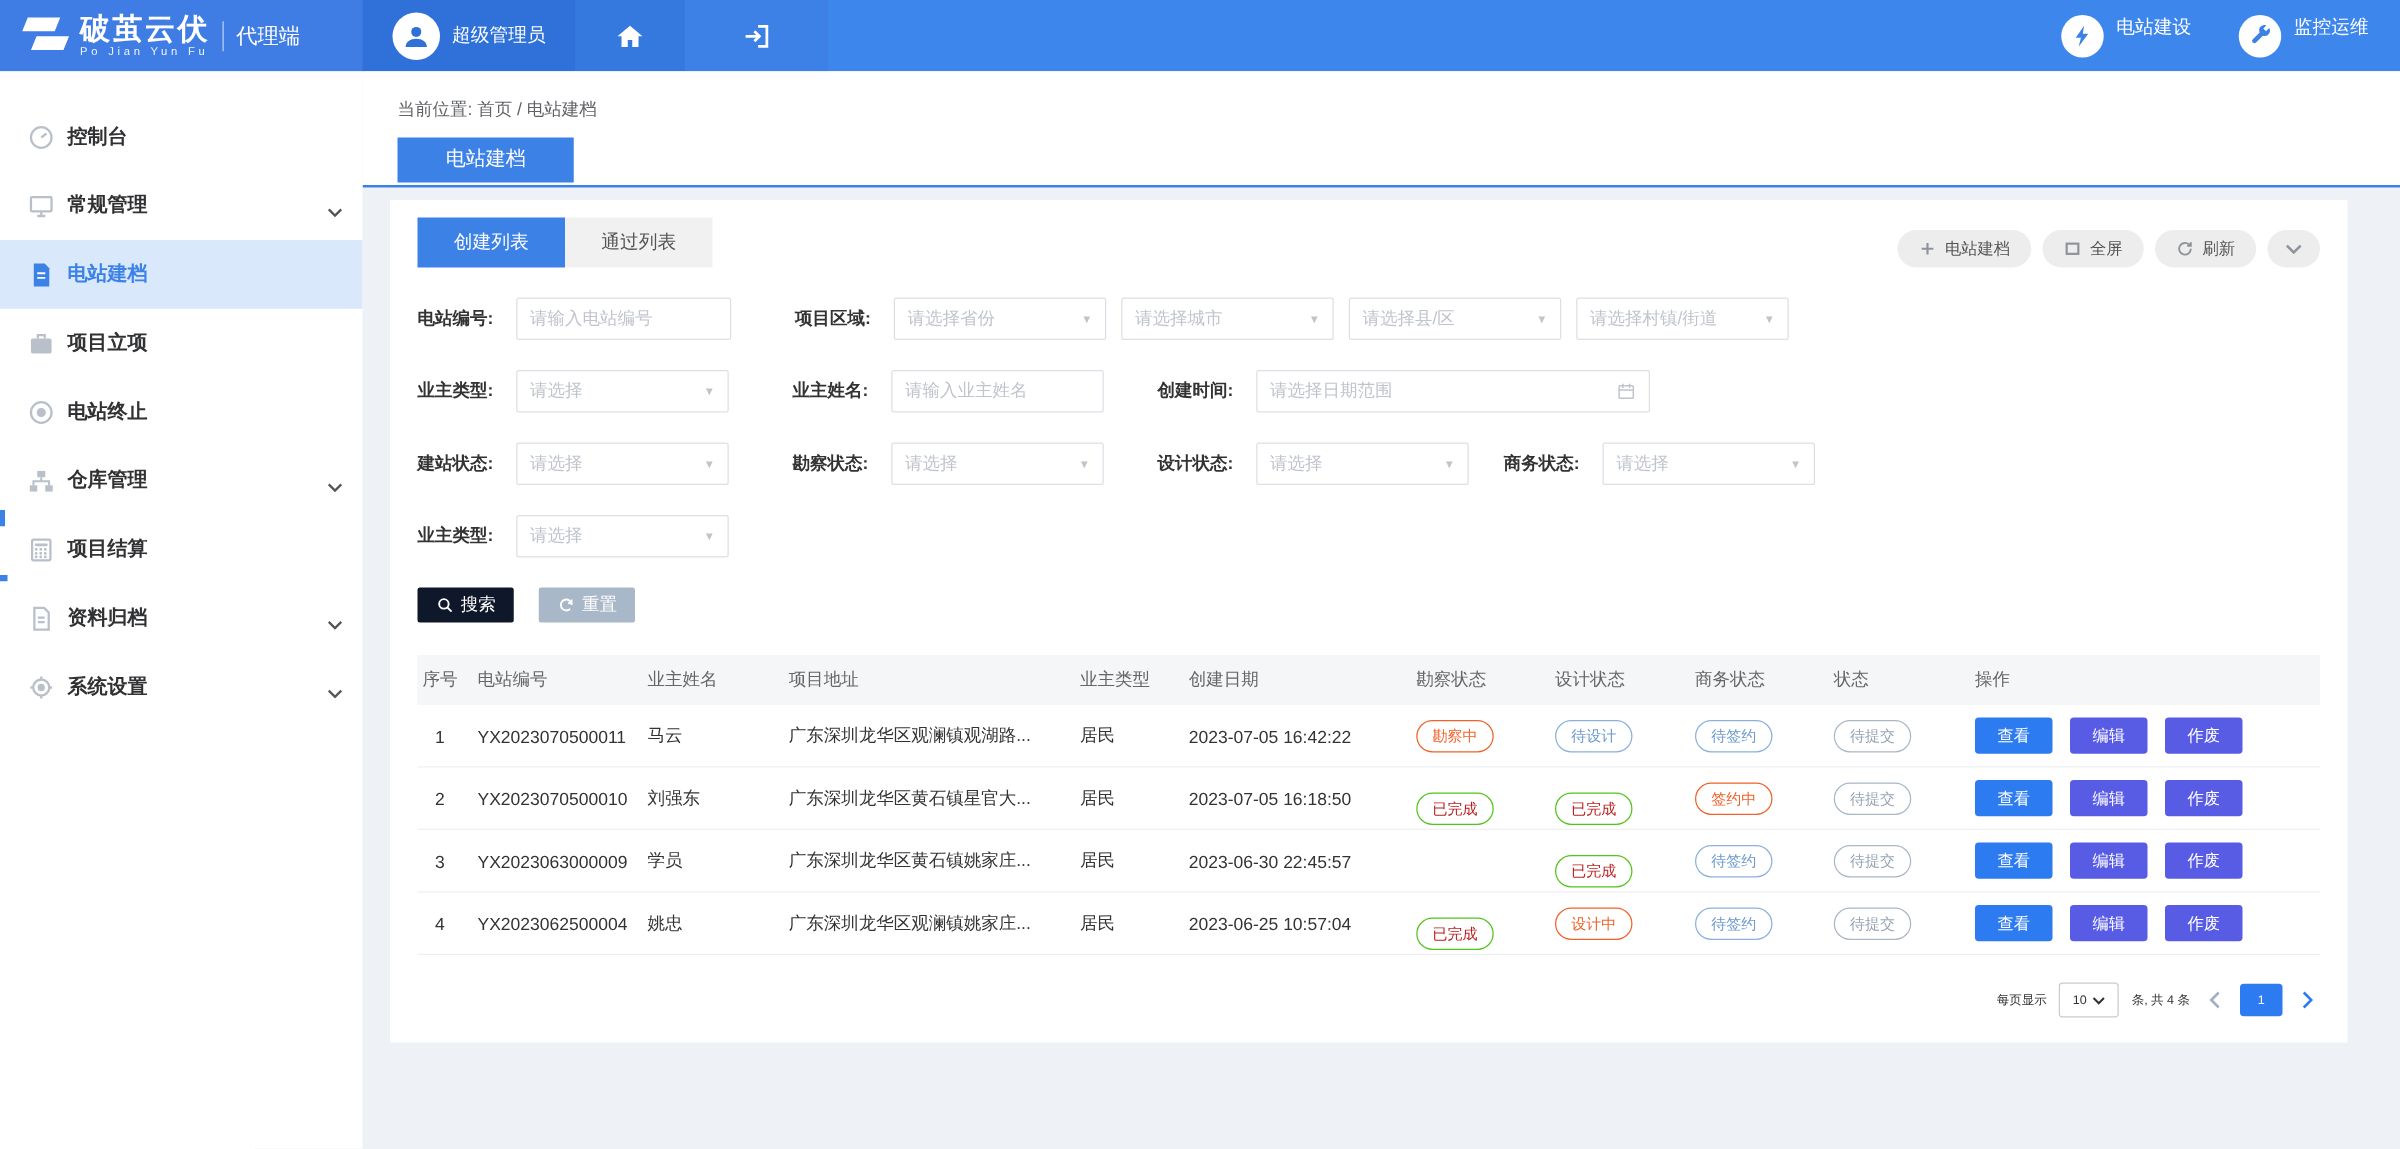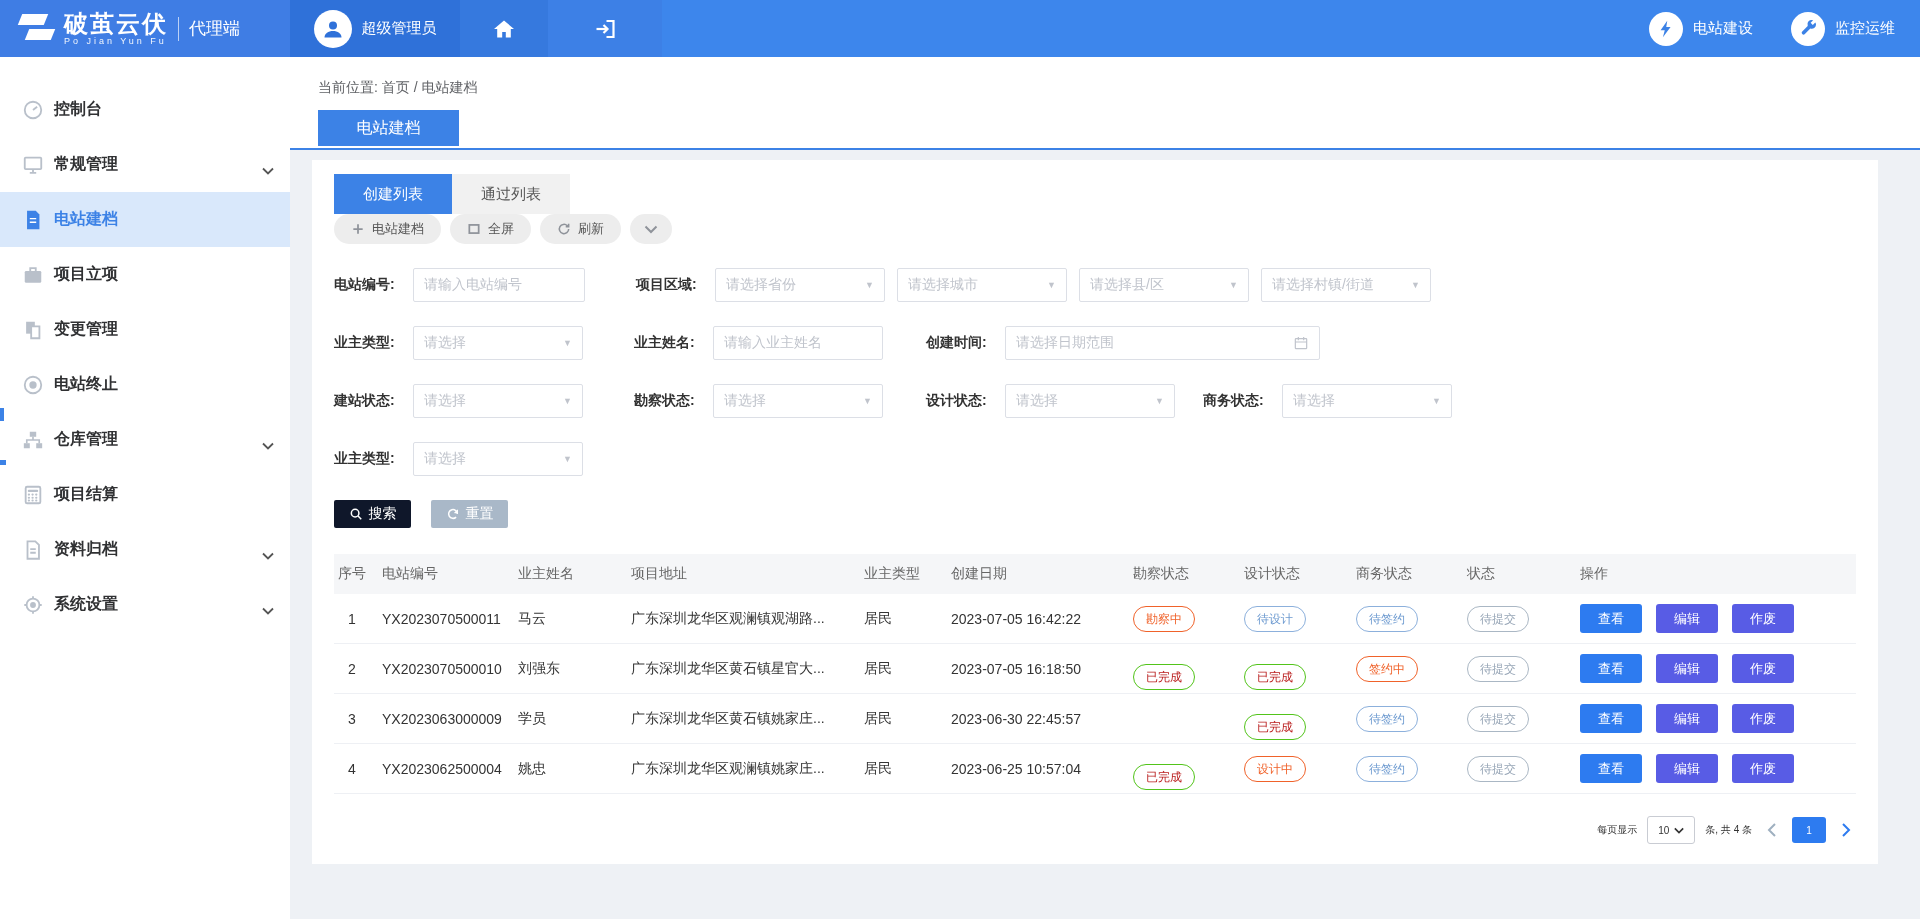--- a/index.html
+++ b/index.html
@@ -18,21 +18,21 @@
   .brand-sub { font-size:9px; letter-spacing:3px; opacity:.92; }
   .brand-portal { margin-left:10px; padding-left:10px; border-left:1px solid rgba(255,255,255,.65); font-size:17px; height:24px; line-height:24px; }
   .hdr-user { width:170px; background:#2f71d9; display:flex; align-items:center; justify-content:center; gap:10px; cursor:pointer; }
   .avatar { width:38px; height:38px; background:#fff; border-radius:50%; display:flex; align-items:center; justify-content:center; }
   .hdr-user-name { font-size:15px; }
   .hdr-block { display:flex; align-items:center; justify-content:center; cursor:pointer; }
   .hdr-home { width:88px; background:#3679de; }
   .hdr-logout { width:114px; background:#3d80e6; }
   .hdr-spacer { flex:1; }
   .hdr-right { display:flex; align-items:center; gap:38px; padding-right:25px; }
-  .hdr-right-item { display:flex; align-items:center; gap:10px; font-size:15px; cursor:pointer; }
+  .hdr-right-item { display:flex; gap:10px; font-size:15px; cursor:pointer; }
   .circle-icon { width:34px; height:34px; background:#fff; border-radius:50%; display:flex; align-items:center; justify-content:center; }
 
   
   .layout { display:flex; height:862px; }
   .sidebar { width:290px; background:#fff; padding-top:25px; position:relative; flex-shrink:0; }
   .side-item { height:55px; display:flex; align-items:center; padding-left:22px; font-size:16px; font-weight:600; color:#303133; position:relative; cursor:pointer; }
   .side-item .s-icon { width:22px; height:22px; margin-right:10px; color:#b9c0ca; display:flex; align-items:center; }
   .side-item.active { background:#d9e8fb; color:#3c82e6; }
   .side-item.active .s-icon { color:#3c82e6; }
   .side-chevron { position:absolute; right:16px; top:24px; color:#555; }
@@ -45,21 +45,21 @@
   
   .top-white { background:#fff; border-bottom:2px solid #3c82e6; height:93px; padding:22px 0 0 28px; }
   .breadcrumb { font-size:14px; color:#606266; }
   .breadcrumb .crumb-home { cursor:pointer; }
   .page-tab { display:inline-block; width:141px; height:36px; line-height:36px; text-align:center;
     background:#3c82e6; color:#fff; font-size:16px; margin-top:13px; }
 
   
   .content { padding:10px 0 0 22px; }
   .card { width:1566px; background:#fff; padding:14px 22px 20px; }
-  .card-head { display:flex; justify-content:space-between; align-items:flex-start;flex-direction:column; }
+  .card-head { display:flex; justify-content:space-between; align-items:flex-end; }
   .tabs { display:flex; }
   .tab { min-width:118px; height:40px; line-height:40px; text-align:center; font-size:15px;
     background:#f1f1f1; color:#555; cursor:pointer; padding:0 14px; }
   .tab.active { background:#3c82e6; color:#fff; }
   .toolbar { display:flex; gap:9px; align-items:center; }
   .tb-btn { height:30px; background:#ededed; border-radius:15px; display:flex; align-items:center; gap:7px;
     padding:0 17px; font-size:13px; color:#555; border:none; cursor:pointer; }
   .tb-btn svg { color:#8f939a; }
 
   
@@ -215,29 +215,20 @@
     <div class="side-item">
       <span class="s-icon">
         <svg width="22" height="22" viewBox="0 0 24 24">
             <rect x="3" y="7.5" width="18" height="13" rx="1.5" fill="currentColor"></rect>
             <path d="M9 7.5 V4.5 h6 v3" fill="none" stroke="currentColor" stroke-width="2"></path>
           </svg>
       </span>
       <span>项目立项</span>
     </div>
 
-    <div class="side-item">
-      <span class="s-icon">
-        <svg width="22" height="22" viewBox="0 0 24 24">
-            <rect x="4.5" y="3" width="9.5" height="13" fill="currentColor"></rect>
-            <path d="M10 8 h9 v13 h-9 z" fill="#fff" stroke="currentColor" stroke-width="2"></path>
-          </svg>
-      </span>
-      <span>变更管理</span>
-    </div>
 
     <div class="side-item">
       <span class="s-icon">
         <svg width="22" height="22" viewBox="0 0 24 24" fill="none" stroke="currentColor" stroke-width="2">
             <circle cx="12" cy="12" r="9"></circle>
             <circle cx="12" cy="12" r="3" fill="currentColor"></circle>
           </svg>
       </span>
       <span>电站终止</span>
     </div>

